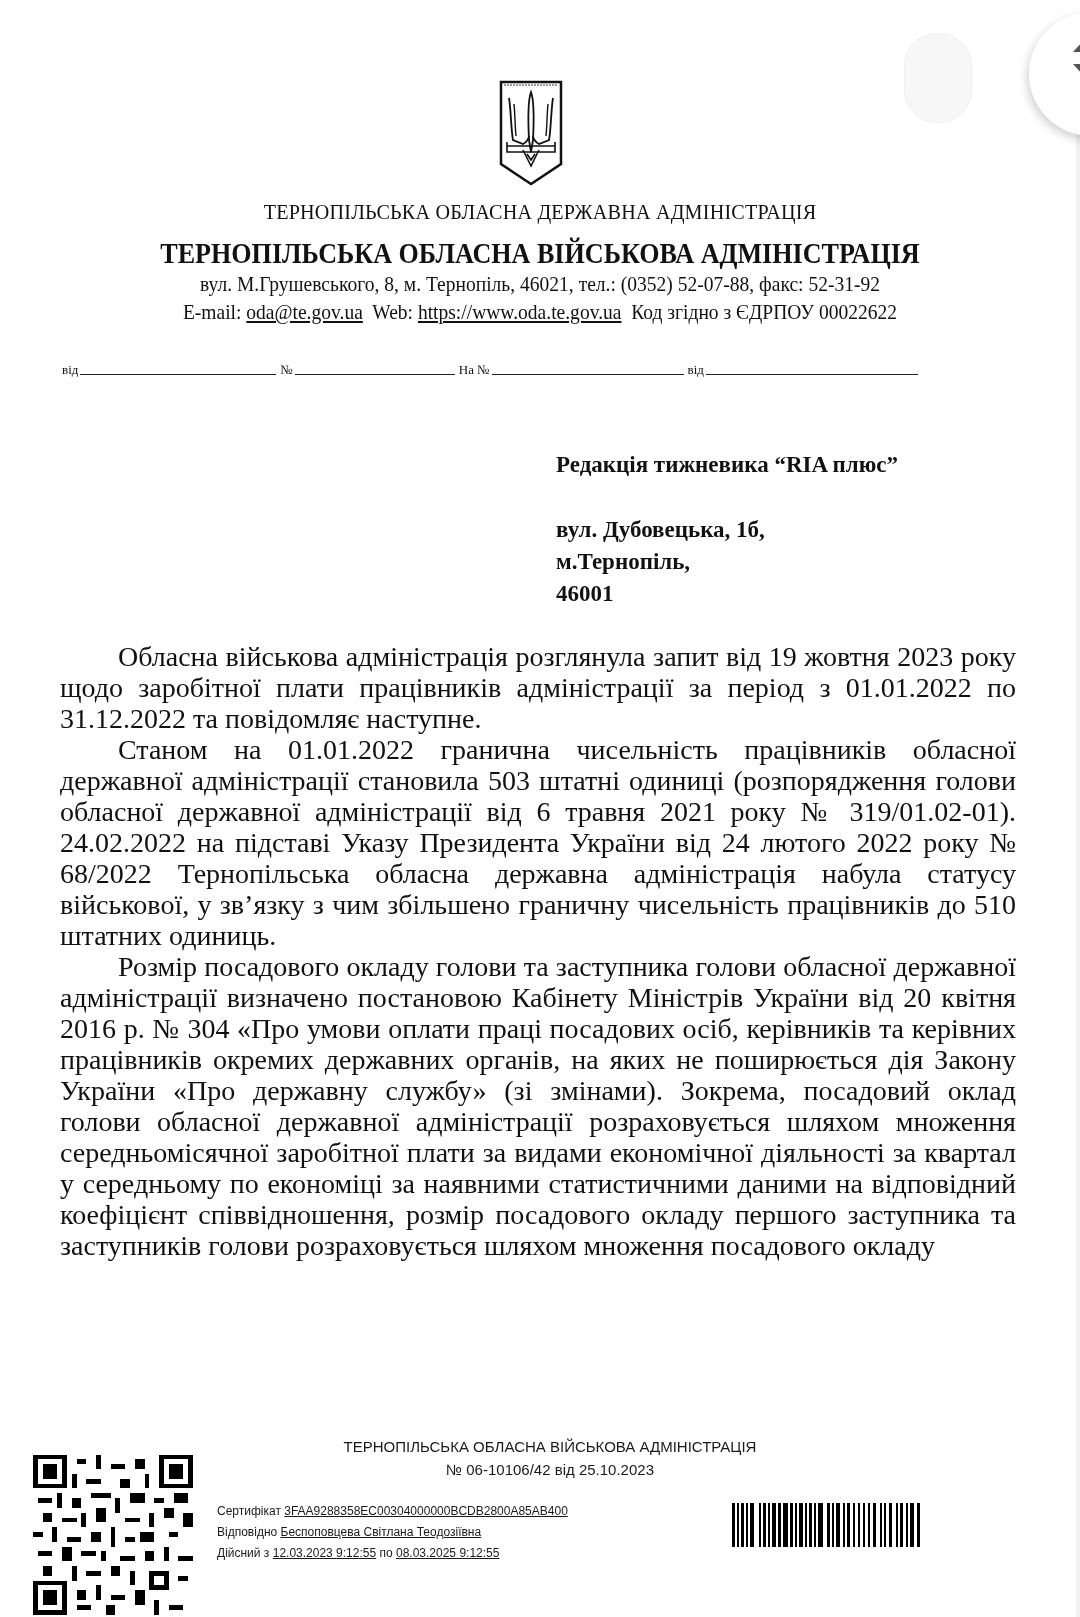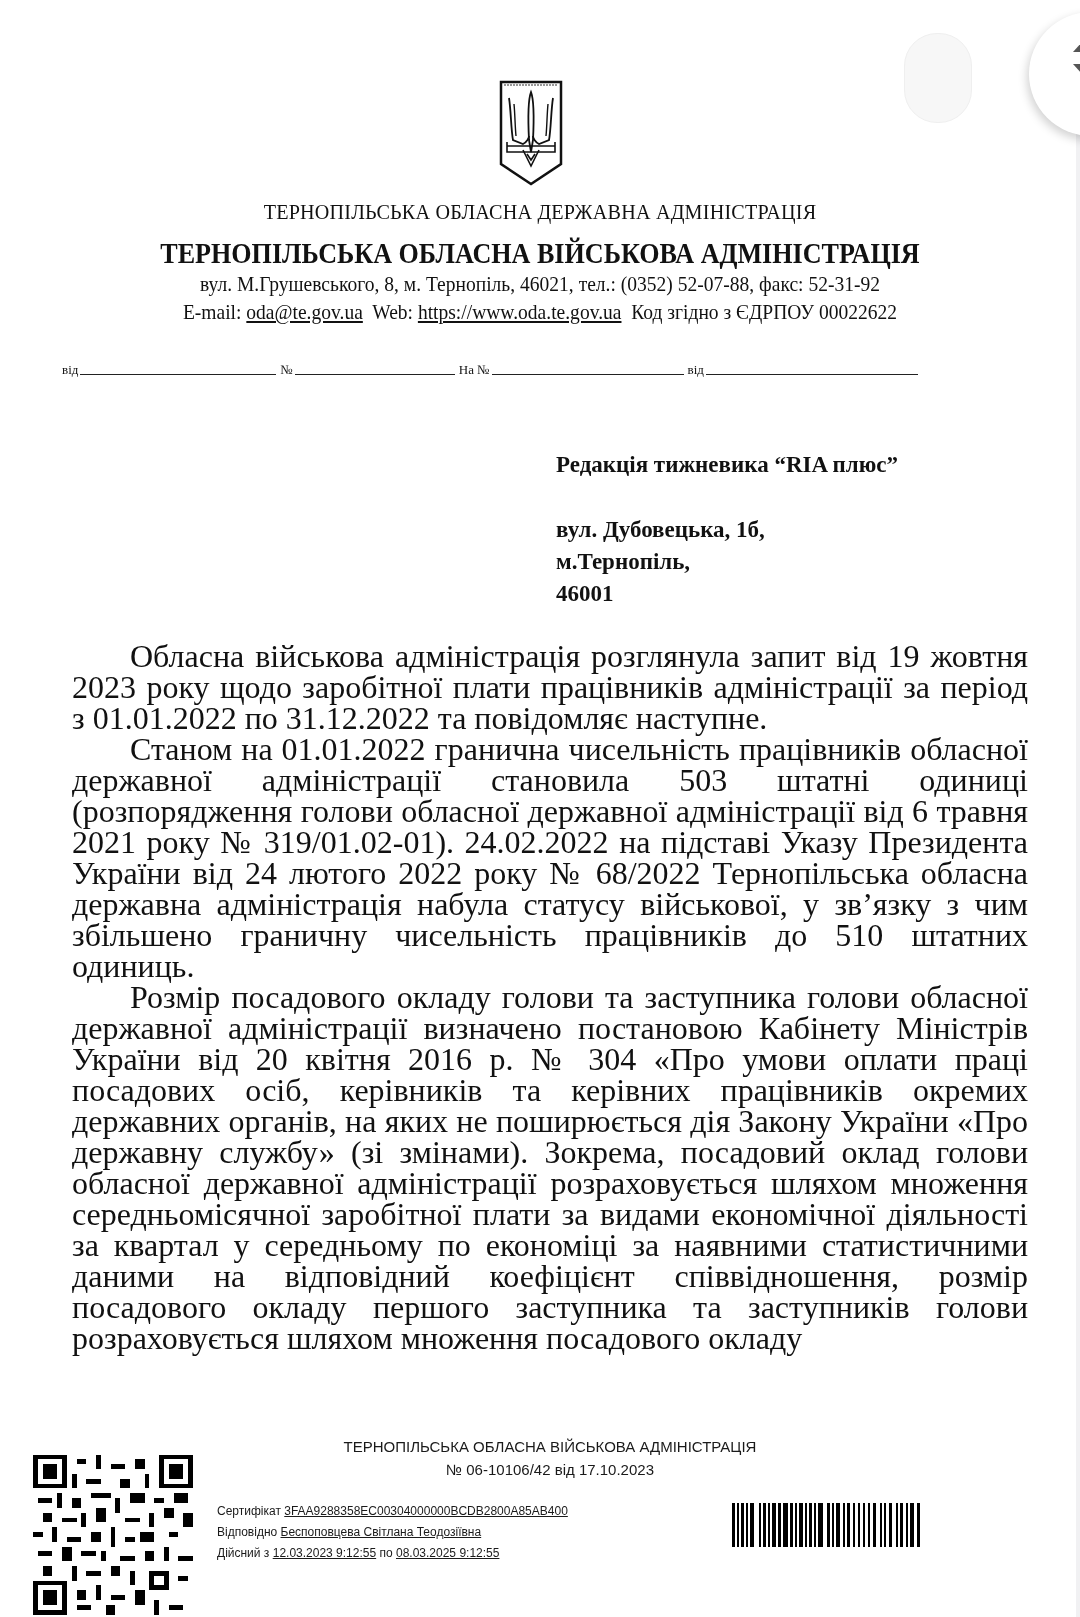--- a/index.html
+++ b/index.html
@@ -42,22 +42,22 @@
     position: absolute; top: 352px; left: 62px; width: 950px; height: 26px;
     font-size: 13px; display: flex; align-items: flex-end;
   }
   .regline .blank { border-bottom: 1px solid #222; height: 18px; margin: 0 4px 3px 2px; }
 
   .addressee {
     position: absolute; left: 512px; font-weight: bold; font-size: 23px; white-space: nowrap; margin-left: 44px;
   }
 
   .body-text {
-    position: absolute; left: 72px; width: 956px; top: 641px;
-    font-size: 32px; line-height: 31px; text-align: justify;
+    position: absolute; left: 60px; width: 956px; top: 641px;
+    font-size: 28px; line-height: 31px; text-align: justify;
     transform-origin: left top;
   }
   .body-text p { margin: 0; text-indent: 58px; }
 
   .stamp { position: absolute; font-family: "Liberation Sans", sans-serif; color: #1a1a1a; white-space: nowrap; }
   .stamp-org { left: 200px; top: 1438px; width: 700px; text-align: center; font-size: 15px; }
   .stamp-num { left: 200px; top: 1461px; width: 700px; text-align: center; font-size: 15px; }
   .cert { left: 217px; font-size: 12px; }
   .cert .u { text-decoration: underline; }
 
@@ -177,21 +177,21 @@
       <rect x="16" y="29" width="3" height="1"></rect>
       <rect x="21" y="28" width="2" height="3"></rect>
     <rect x="9" y="31" width="3" height="1"></rect>
       <rect x="15" y="31" width="2" height="2"></rect>
       <rect x="25" y="30" width="1" height="3"></rect>
       <rect x="28" y="31" width="3" height="1"></rect>
   </g>
 </svg>
 
 <div class="stamp stamp-org">ТЕРНОПІЛЬСЬКА ОБЛАСНА ВІЙСЬКОВА АДМІНІСТРАЦІЯ</div>
-<div class="stamp stamp-num">№ 06-10106/42 від 17.10.2023</div>
+<div class="stamp stamp-num">№ 06-10106/42 від 25.10.2023</div>
 
 <div class="stamp cert" style="top:1504px"><span style="white-space:pre">Сертифікат </span><span class="u">3FAA9288358EC00304000000BCDB2800A85AB400</span></div>
 <div class="stamp cert" style="top:1525px"><span style="white-space:pre">Відповідно </span><span class="u">Беспоповцева Світлана Теодозіївна</span></div>
 <div class="stamp cert" style="top:1546px"><span style="white-space:pre">Дійсний з </span><span class="u">12.03.2023 9:12:55</span><span style="white-space:pre"> по </span><span class="u">08.03.2025 9:12:55</span></div>
 
 <svg class="barcode" viewBox="0 0 188 44" shape-rendering="crispEdges">
   <g fill="#000">
     <rect x="0" y="0" width="3" height="44"></rect>
       <rect x="5" y="0" width="2" height="44"></rect>
       <rect x="9" y="0" width="3" height="44"></rect>

